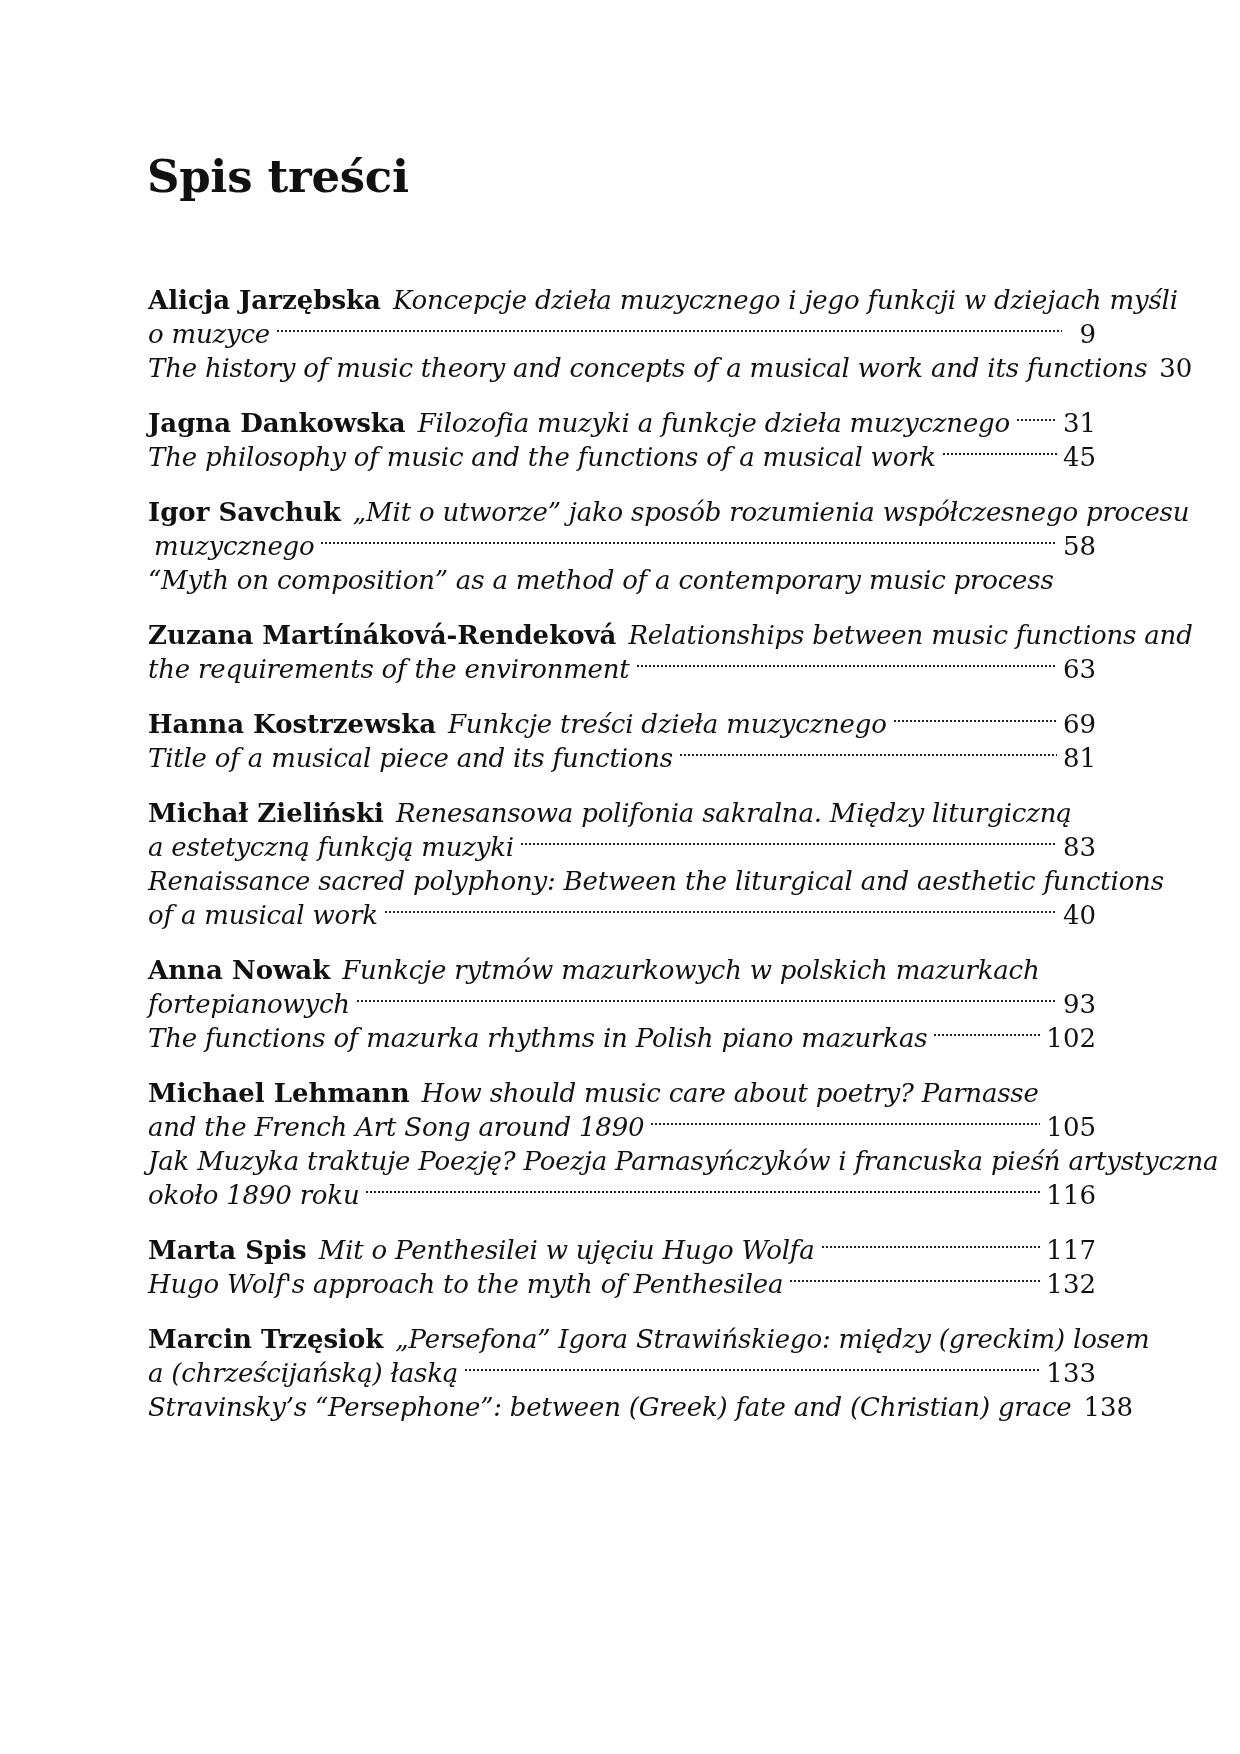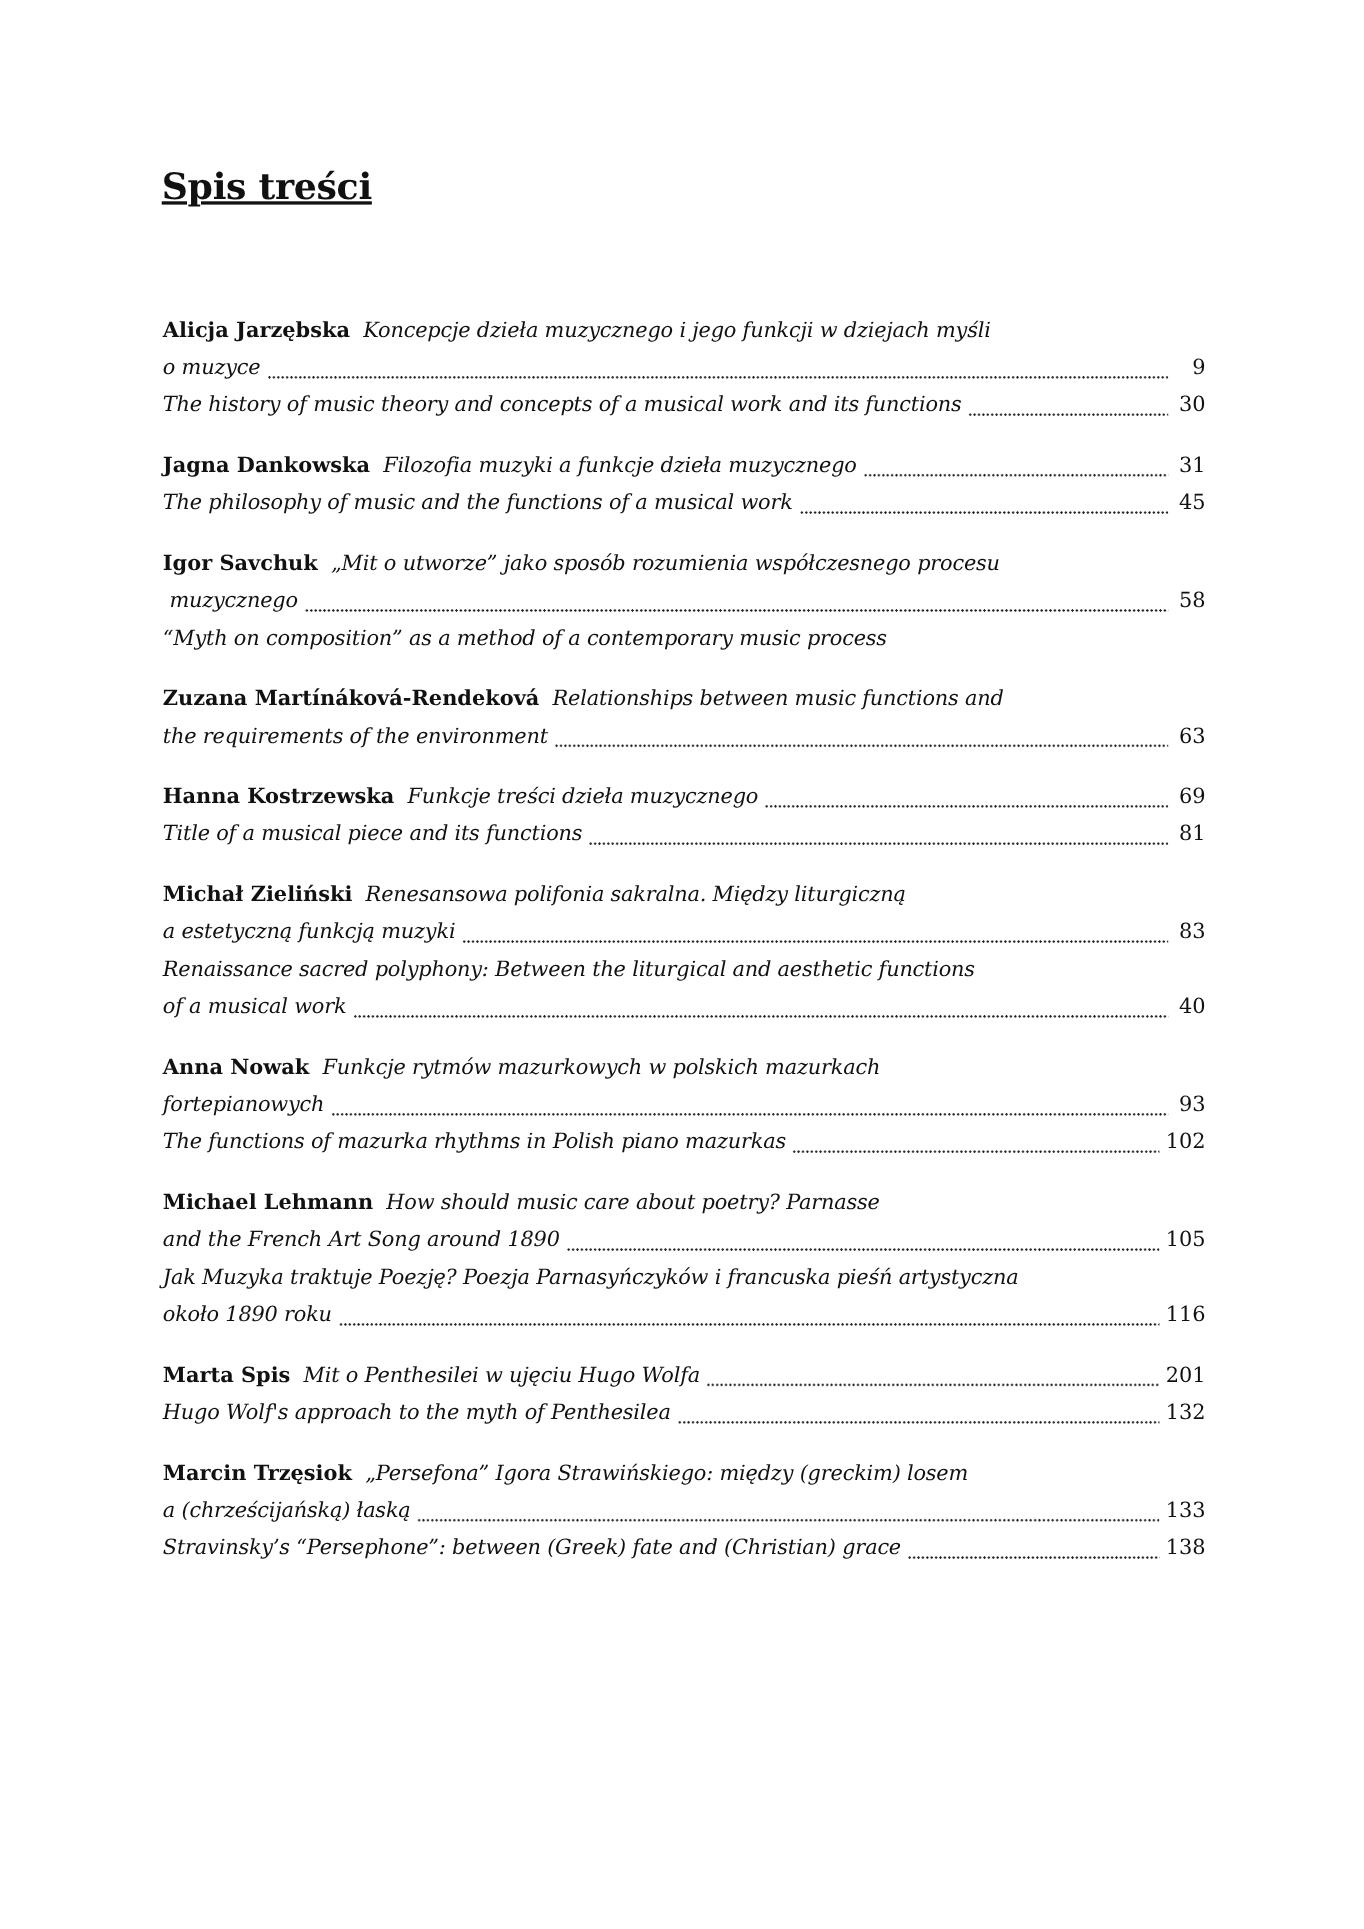--- a/index.html
+++ b/index.html
@@ -4,32 +4,31 @@
 <style>
   html, body { margin: 0; padding: 0; background: #ffffff; }
   body {
     width: 1240px; height: 1754px; position: relative; overflow: hidden;
     font-family: "DejaVu Serif", "Liberation Serif", serif;
     color: #111111;
   }
   .page-title {
     position: absolute; left: 147px; top: 150px;
     font-family: "DejaVu Serif", serif;
-    font-weight: bold; font-size: 33px; letter-spacing: -0.3px;
+    font-weight: bold; font-size: 45px; letter-spacing: -0.3px;
     margin: 0;
-    text-decoration: underline;
   }
   .toc {
     position: absolute; left: 148px; top: 283px; width: 948px;
   }
   .entry { margin-bottom: 21px; }
   .line {
-    display: flex; align-items: flex-end;
+    display: flex; align-items: center;
     height: 34px; line-height: 34px;
-    font-size: 19px; white-space: nowrap;
+    font-size: 26px; white-space: nowrap;
   }
   .author { font-weight: bold; margin-right: 12px; font-style: normal; }
   .title { font-style: italic; letter-spacing: -0.2px; }
   .dots {
     flex: 1; overflow: hidden; margin: 0 6px; position: relative; top: -6px;
     height: 10px;
     background-image: radial-gradient(circle, #222 0.9px, transparent 1.2px);
     background-size: 4px 4px; background-repeat: repeat-x; background-position: 0 6px;
   }
   .page { font-style: normal; min-width: 28px; text-align: right; }
@@ -168,21 +167,21 @@
       <span class="dots"></span>
       <span class="page">116</span>
     </div>
   </div>
 
   <div class="entry">
     <div class="line">
       <span class="author">Marta Spis</span>
       <span class="title">Mit o Penthesilei w ujęciu Hugo Wolfa</span>
       <span class="dots"></span>
-      <span class="page">201</span>
+      <span class="page">117</span>
     </div>
     <div class="line">
       <span class="title">Hugo Wolf's approach to the myth of Penthesilea</span>
       <span class="dots"></span>
       <span class="page">132</span>
     </div>
   </div>
 
   <div class="entry">
     <div class="line">

